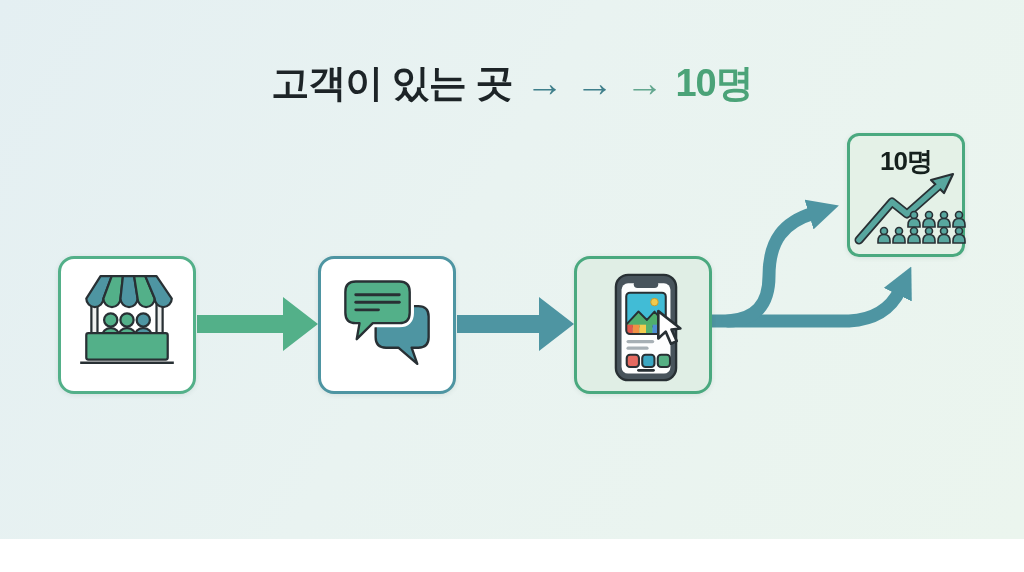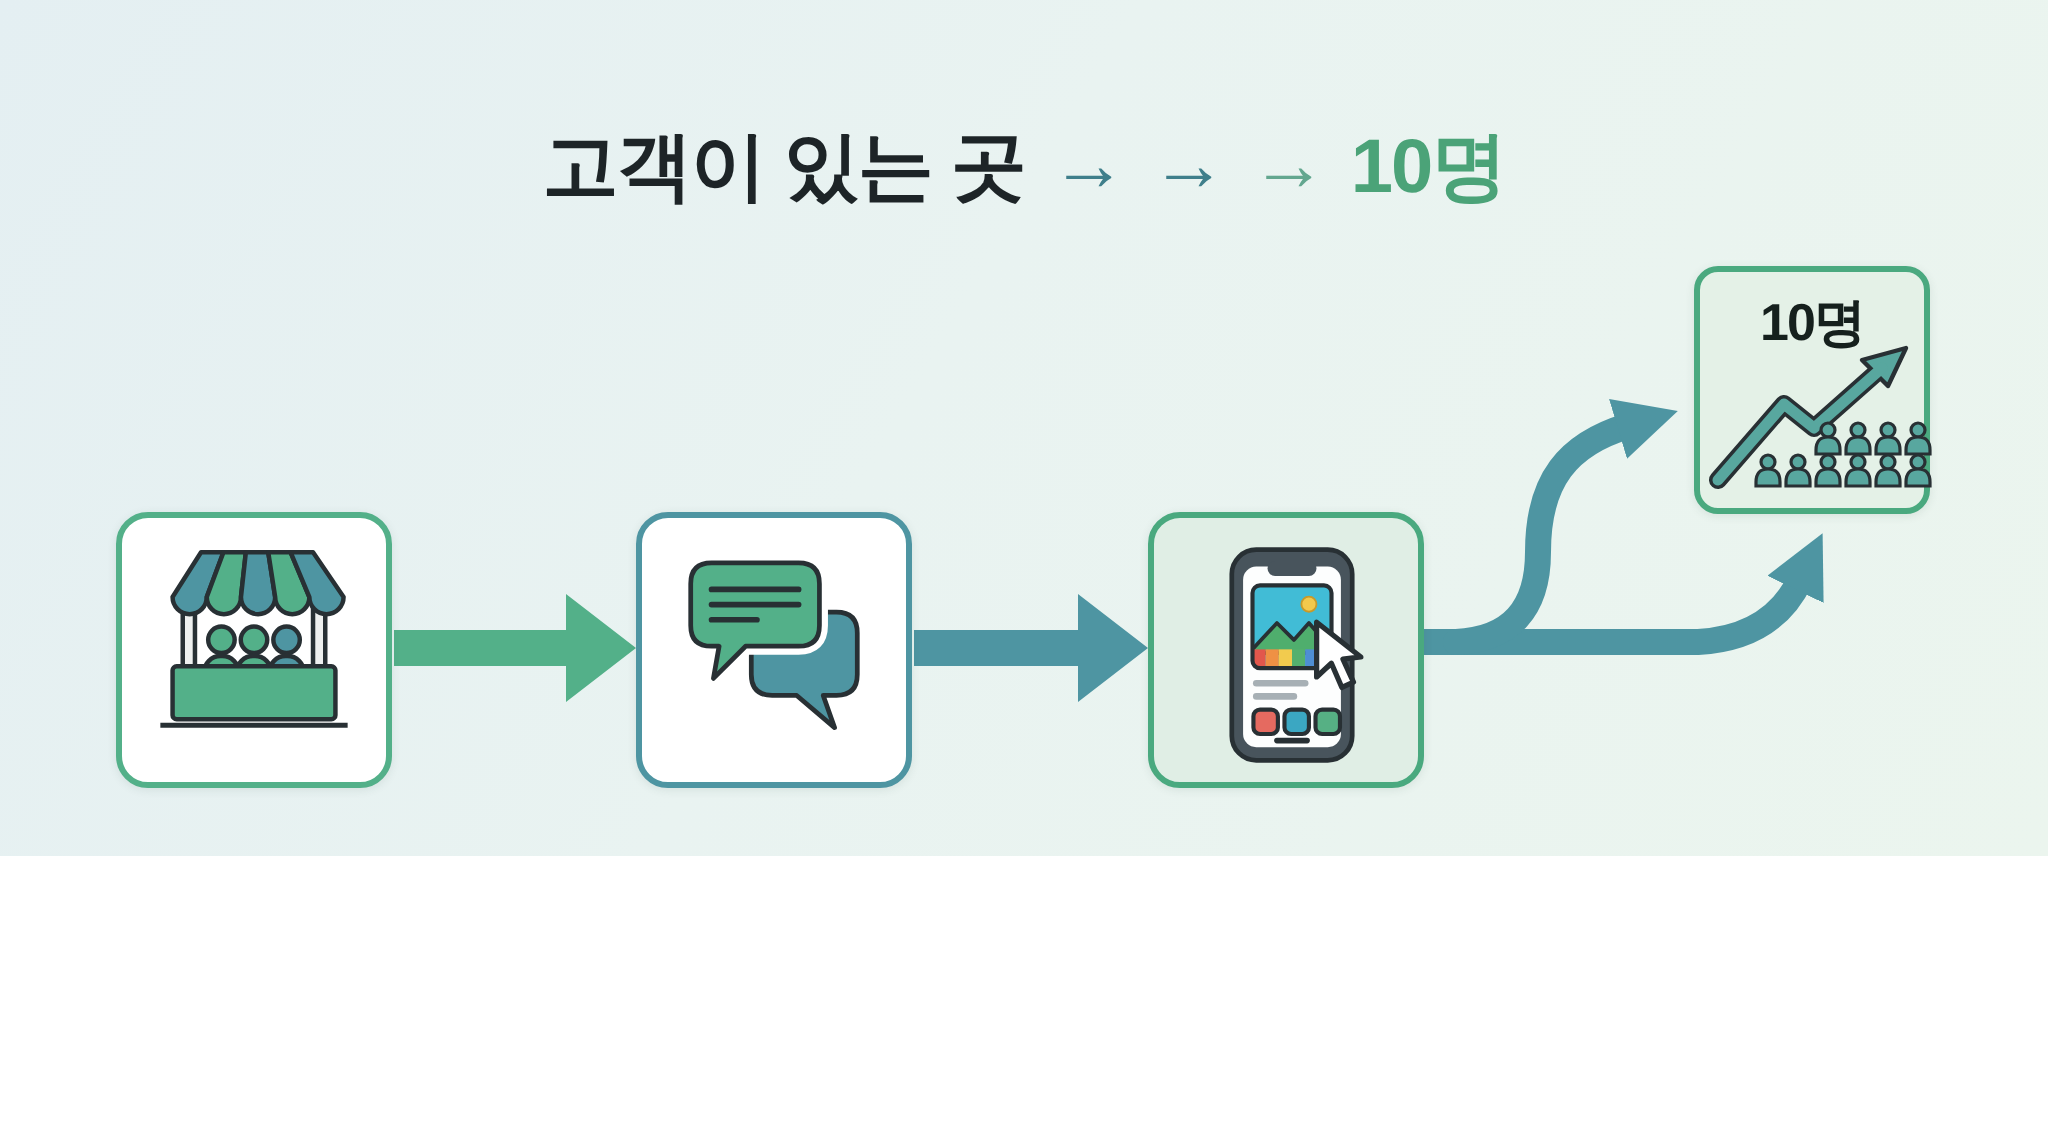--- a/index.html
+++ b/index.html
@@ -1,21 +1,21 @@
 <!DOCTYPE html>
 <html><head>
 <meta charset="utf-8">
 <style>
   html,body{margin:0;padding:0;}
   body{
     width:1024px;height:572px;overflow:hidden;
     font-family:"Liberation Sans","DejaVu Sans",sans-serif;
   }
   .canvas{
-    position:relative;width:1024px;height:428px;
+    position:relative;width:1024px;height:539px;
     background:linear-gradient(120deg,#e4eff2 0%,#e9f3f1 45%,#ebf5ee 100%);
   }
   
   .title{
     position:absolute;top:58px;left:0;width:1024px;
     display:flex;justify-content:center;align-items:center;gap:13px;
     font-size:38px;font-weight:800;letter-spacing:-1px;white-space:nowrap;
   }
   .seg-step{color:#1d2427;}
   .seg-arrow-a{color:#3f7f8b;font-weight:700;}

